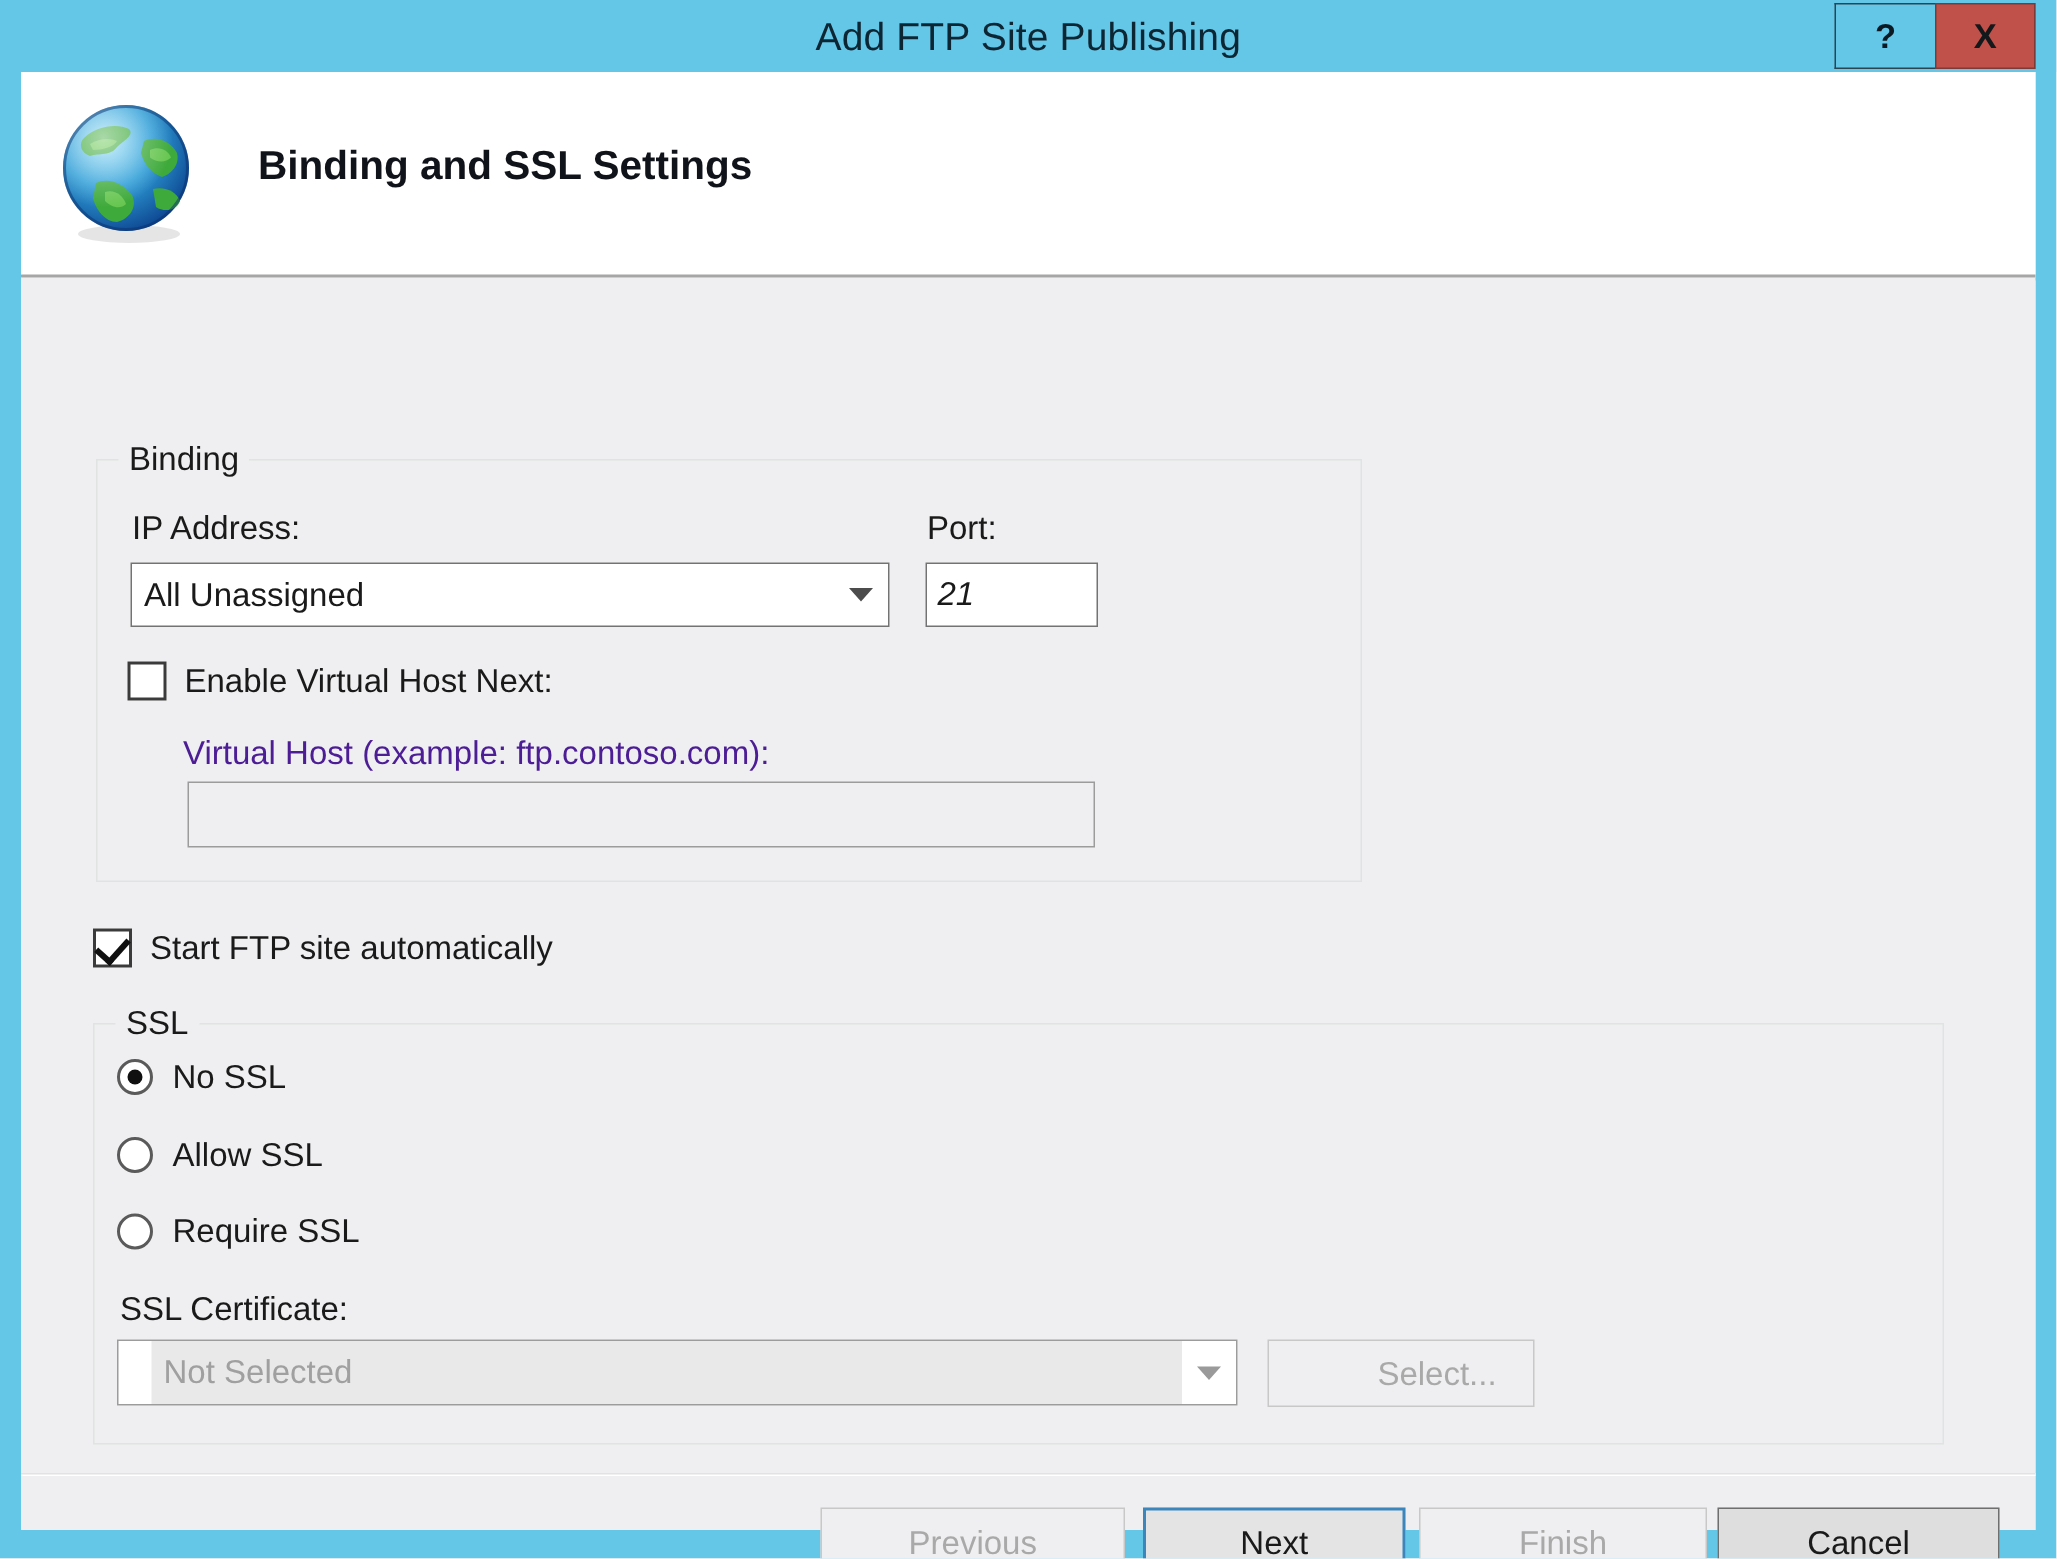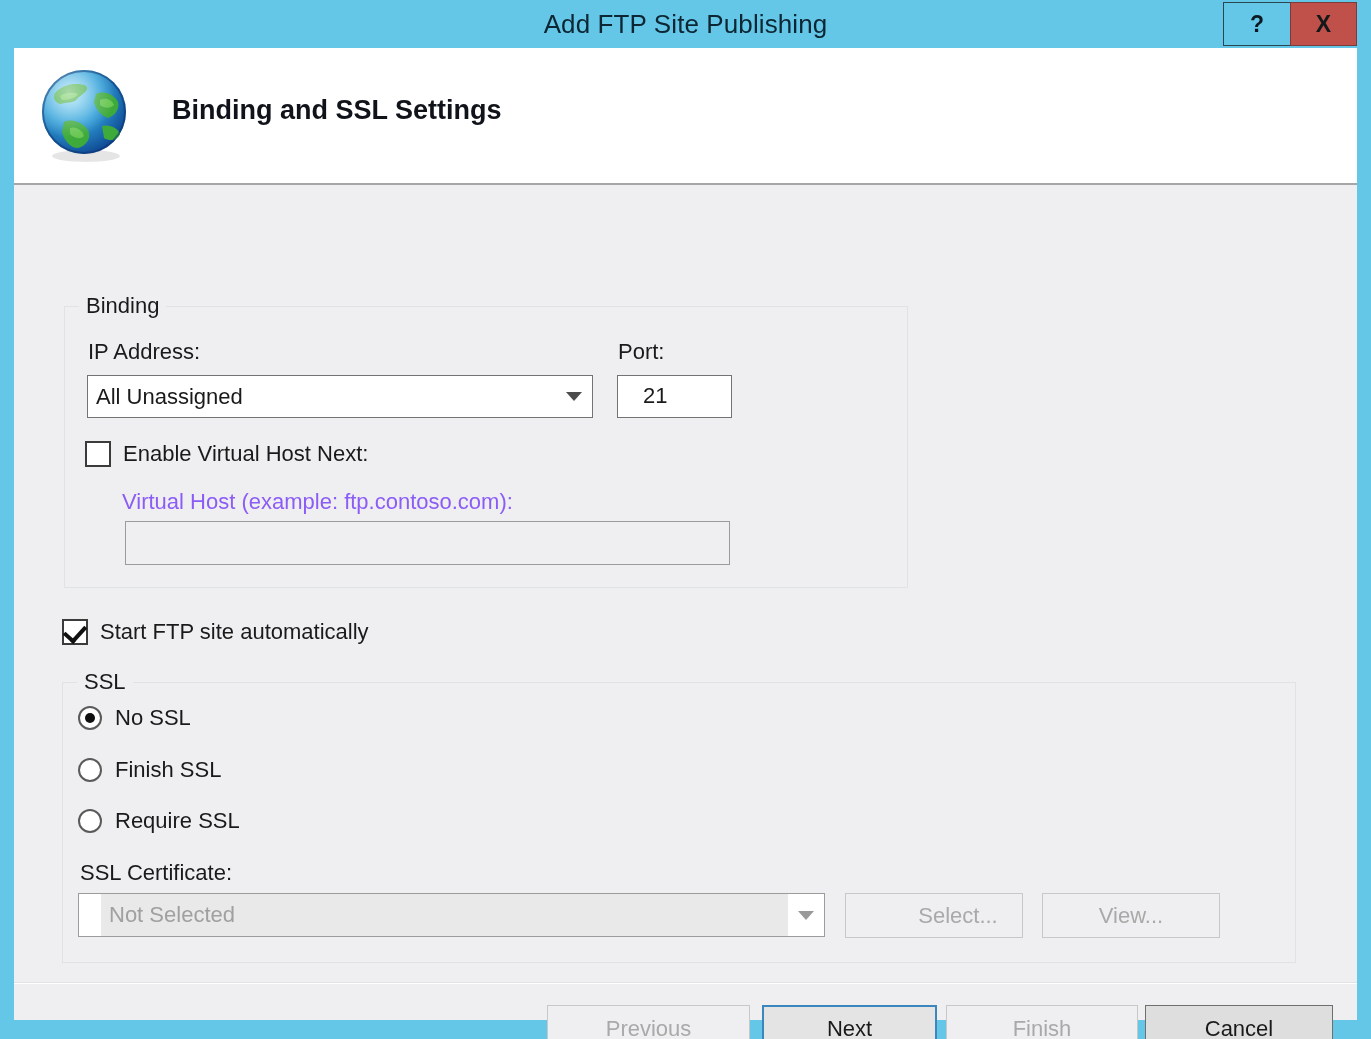--- a/index.html
+++ b/index.html
@@ -152,34 +152,35 @@
 
   
   .field-label {
     position: absolute;
     font-size: 22px;
     color: #1a1a1a;
     font-family: "Liberation Sans", sans-serif;
     white-space: nowrap;
   }
   .field-label.disabled {
-    color: #8b5cf6;
+    color: #4c1d95;
   }
 
   .textbox {
     position: absolute;
     box-sizing: border-box;
     border: 1px solid #737373;
     background: #ffffff;
     font-size: 22px;
     color: #1a1a1a;
-    padding: 0 25px;
+    padding: 0 7px;
     line-height: 40px;
     font-family: "Liberation Sans", sans-serif;
     outline: none;
+    font-style: italic;
   }
   .textbox.disabled {
     background: #efeff1;
     border-color: #9c9c9c;
     color: #a9a9a9;
   }
 
   .combo {
     position: absolute;
     box-sizing: border-box;
@@ -417,40 +418,39 @@
 
         <div class="radiorow" style="left:15px; top:22px;">
           <span class="rbox">
             <span class="dot"></span>
           </span>
           <span class="r-label">No SSL</span>
         </div>
 
         <div class="radiorow" style="left:15px; top:74px;">
           <span class="rbox"></span>
-          <span class="r-label">Finish SSL</span>
+          <span class="r-label">Allow SSL</span>
         </div>
 
         <div class="radiorow" style="left:15px; top:125px;">
           <span class="rbox"></span>
           <span class="r-label">Require SSL</span>
         </div>
 
         <div class="field-label" style="left:17px; top:177px;">SSL Certificate:</div>
 
         <div class="combo disabled" style="left:15px; top:210px; width:747px; height:44px;">
           <span class="combo-value">Not Selected</span>
           <span class="combo-arrow">
               <i class="caret"></i>
             </span>
         </div>
 
         <div class="btn" style="left:782px; top:210px; width:178px; height:45px;padding-left:48px;">Select...</div>
 
-        <div class="btn" style="left:979px; top:210px; width:178px; height:45px;">View...</div>
       </div>
 
       <div class="sep-line"></div>
 
       <div class="btn" style="left:533px; top:818px; width:203px; height:47px;">Previous</div>
 
       <div class="btn focused" style="left:748px; top:818px; width:175px; height:47px;">Next</div>
 
       <div class="btn" style="left:932px; top:818px; width:192px; height:47px;">Finish</div>
 

